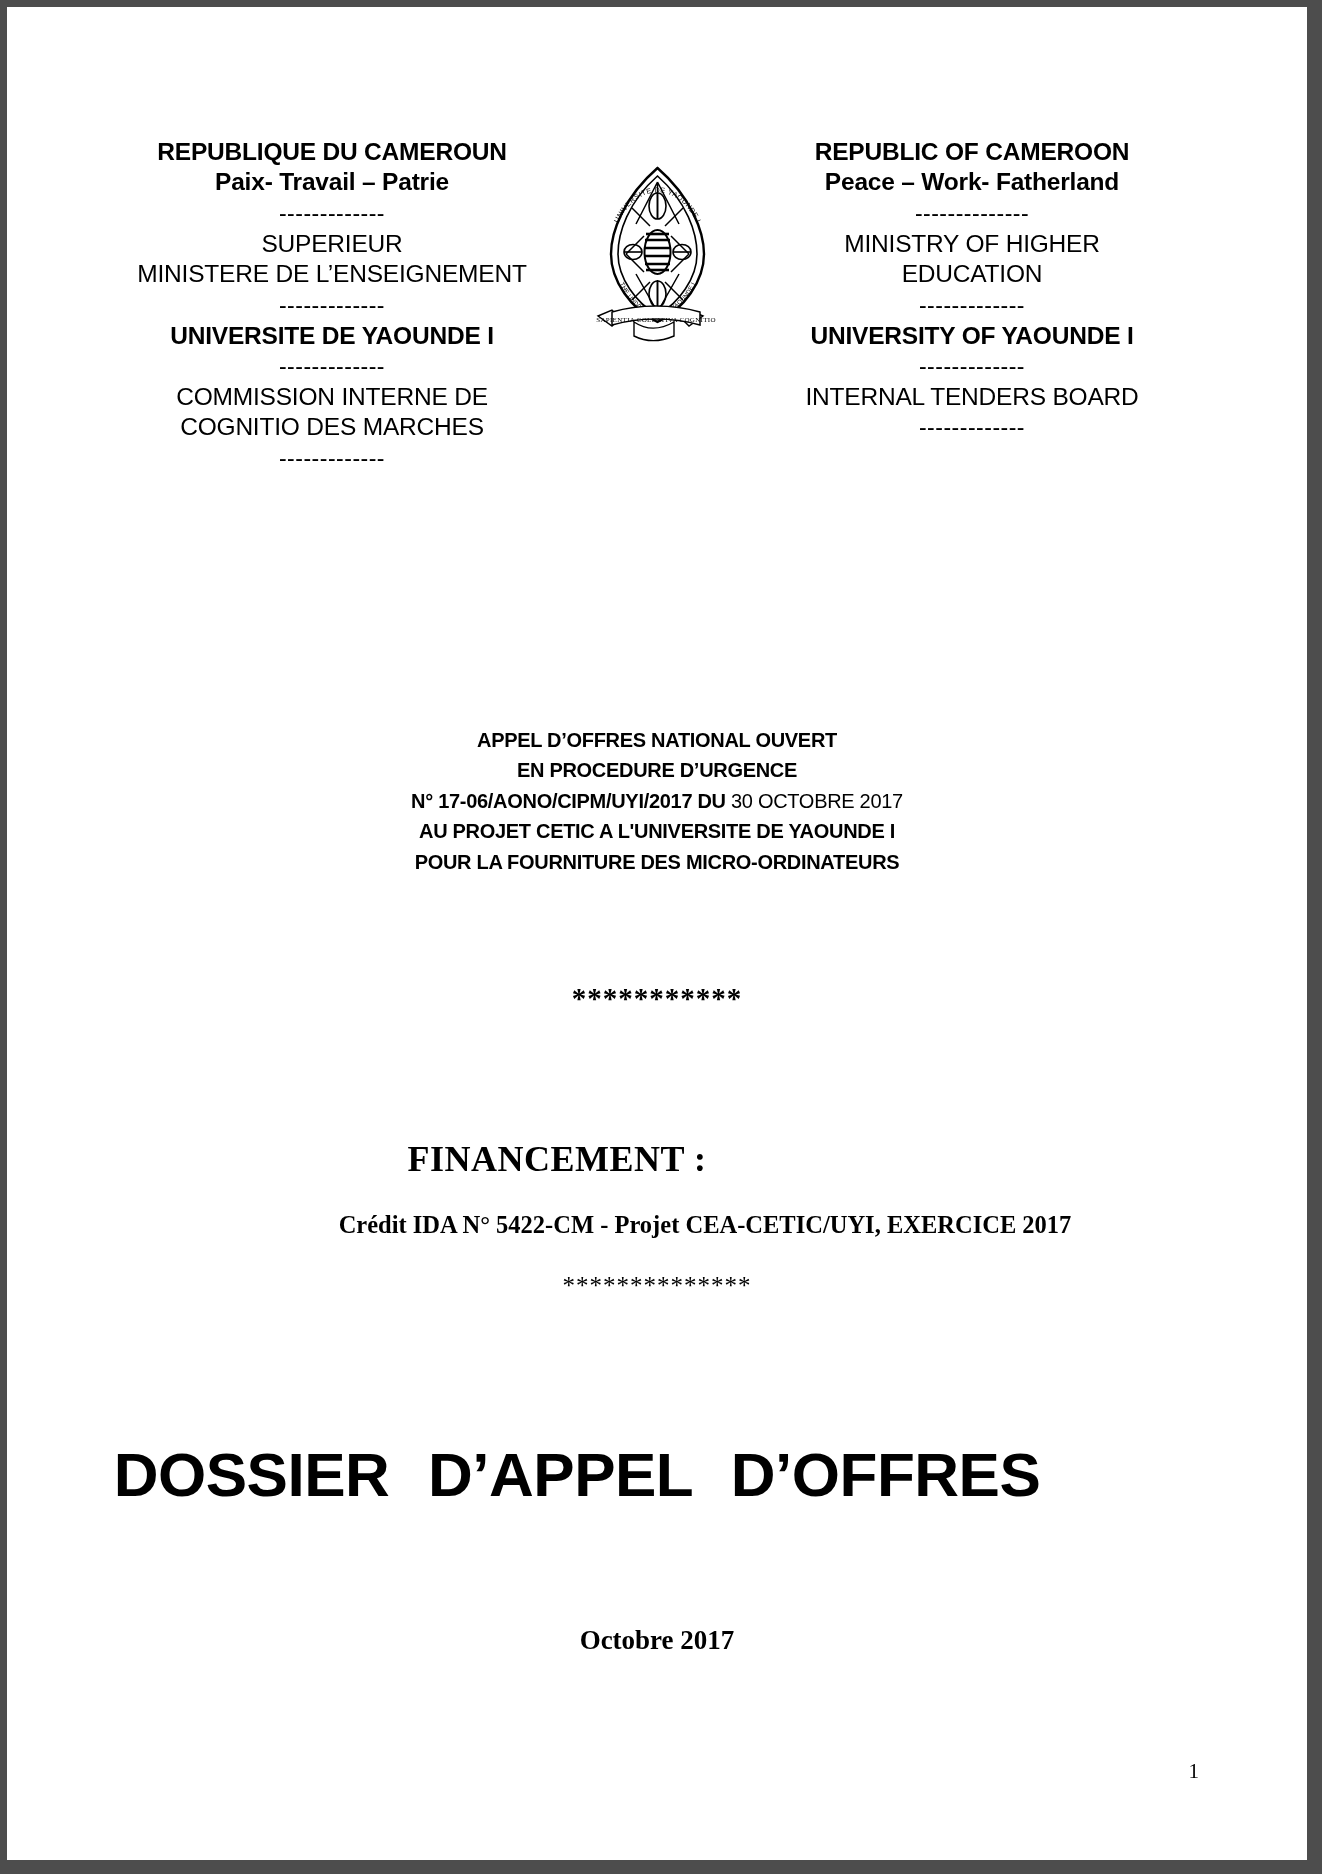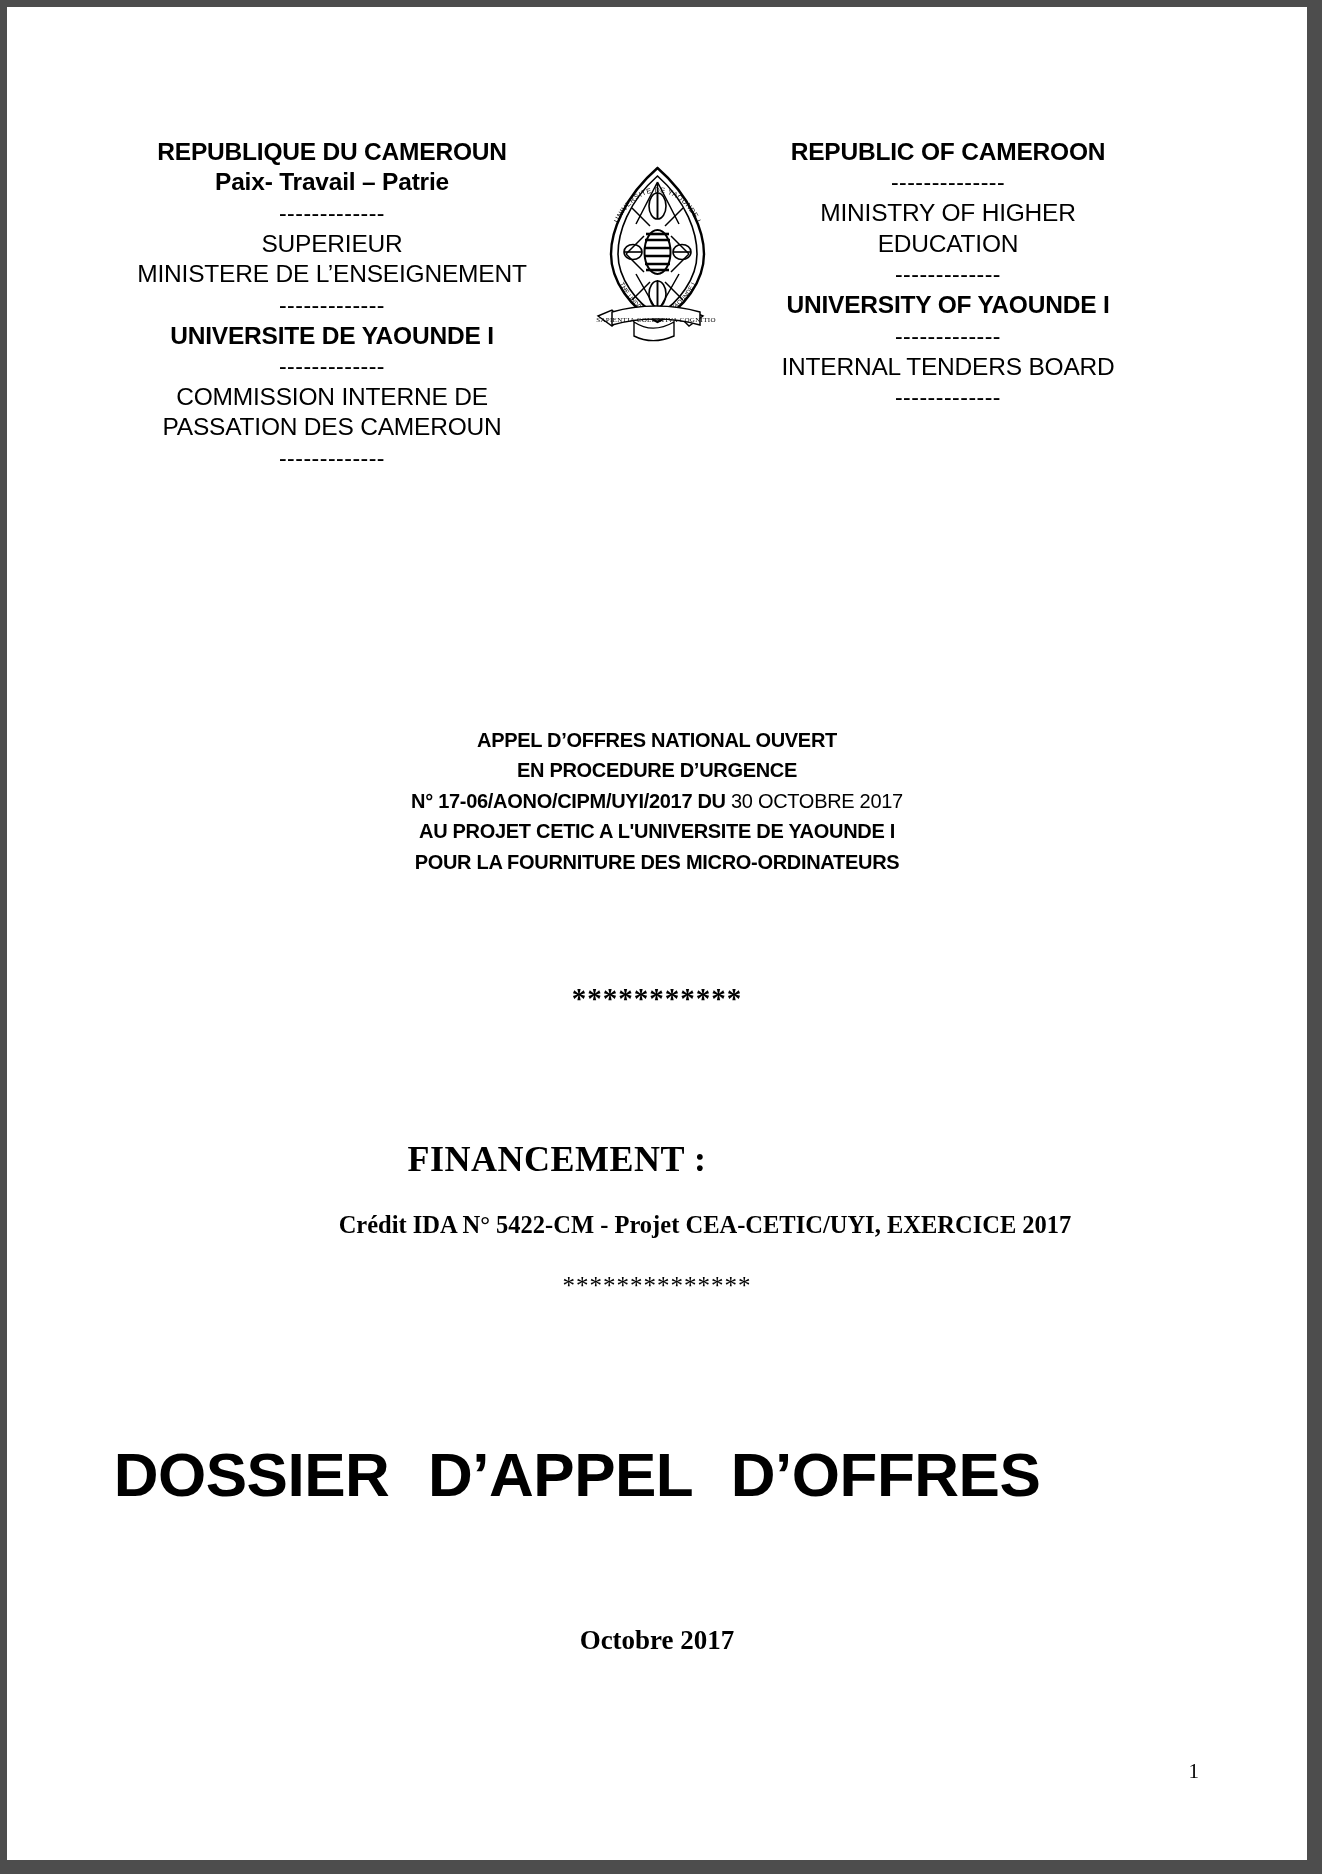--- a/index.html
+++ b/index.html
@@ -32,21 +32,21 @@
     height: 400px;
   }
   .hdr-col {
     position: absolute;
     top: 0;
     text-align: center;
     color: #000;
     font-family: "Liberation Sans", sans-serif;
   }
   #hdr-left  { left: 60px;  width: 530px; }
-  #hdr-right { left: 676px; width: 530px; }
+  #hdr-right { left: 700px; width: 530px; }
 
   .hdr-line {
     line-height: 1.24;
     font-size: 24.5px;
     letter-spacing: -0.2px;
     white-space: nowrap;
   }
   .hdr-line.bold { font-weight: bold; }
   .hdr-line.dash {
     font-size: 23px;
@@ -179,26 +179,27 @@
     <div class="hdr-col" id="hdr-left">
       <div class="hdr-line bold">REPUBLIQUE DU CAMEROUN</div>
       <div class="hdr-line bold">Paix- Travail – Patrie</div>
       <div class="hdr-line dash">-------------</div>
       <div class="hdr-line">SUPERIEUR</div>
       <div class="hdr-line">MINISTERE DE L’ENSEIGNEMENT</div>
       <div class="hdr-line dash">-------------</div>
       <div class="hdr-line bold">UNIVERSITE DE YAOUNDE I</div>
       <div class="hdr-line dash">-------------</div>
       <div class="hdr-line">COMMISSION INTERNE DE</div>
-      <div class="hdr-line">PASSATION DES CAMEROUN</div>
+      <div class="hdr-line">COGNITIO DES MARCHES</div>
       <div class="hdr-line dash">-------------</div>
     </div>
 
     <div class="hdr-col" id="hdr-right">
       <div class="hdr-line bold">REPUBLIC OF CAMEROON</div>
+      <div class="hdr-line bold">Peace – Work- Fatherland</div>
       <div class="hdr-line dash">--------------</div>
       <div class="hdr-line">MINISTRY OF HIGHER</div>
       <div class="hdr-line">EDUCATION</div>
       <div class="hdr-line dash">-------------</div>
       <div class="hdr-line bold">UNIVERSITY OF YAOUNDE I</div>
       <div class="hdr-line dash">-------------</div>
       <div class="hdr-line">INTERNAL TENDERS BOARD</div>
       <div class="hdr-line dash">-------------</div>
     </div>
   </div>

